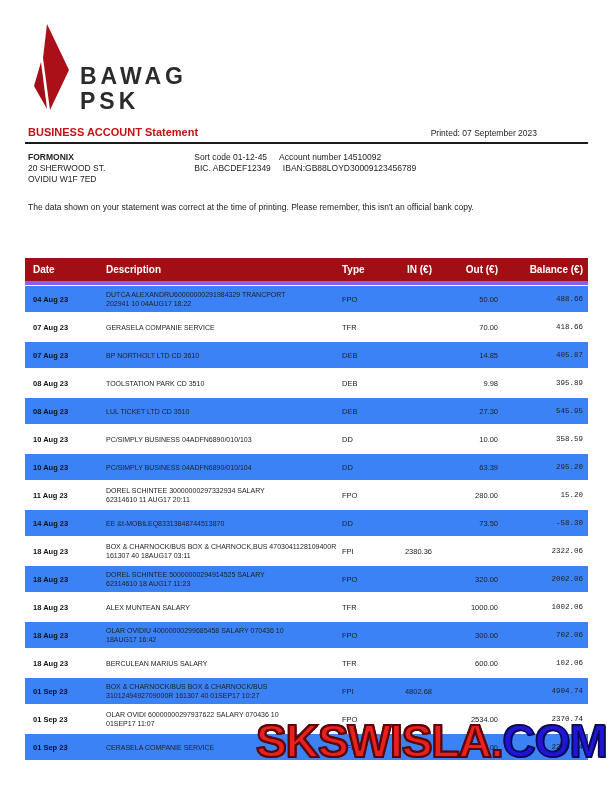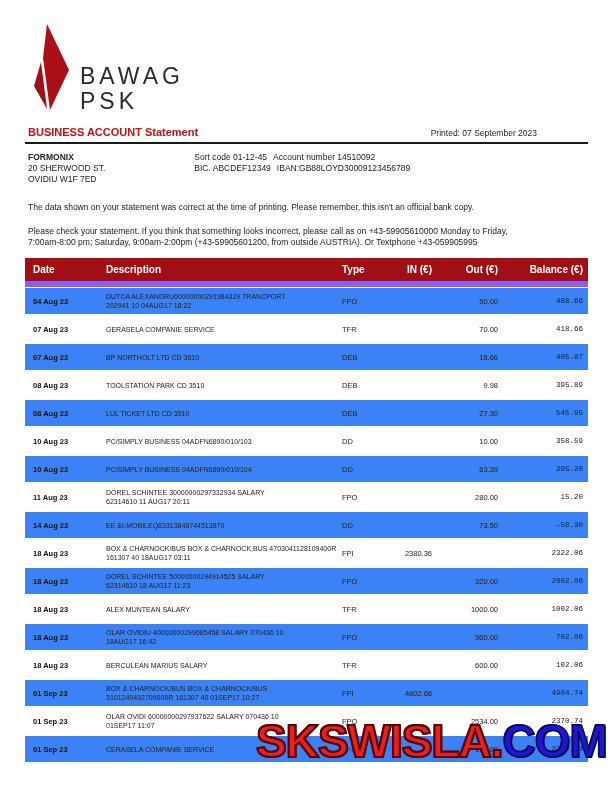--- a/index.html
+++ b/index.html
@@ -3,41 +3,41 @@
 <meta charset="utf-8">
 <style>
   html,body{margin:0;padding:0;background:#fff;}
   .page{
     position:relative;width:613px;height:802px;background:#ffffff;overflow:hidden;
     font-family:"Liberation Sans",sans-serif;color:#222;
   }
   
   .logo{position:absolute;left:32px;top:22px;display:flex;align-items:flex-end;}
   .logo svg{display:block;}
-  .logo-text{margin-left:8px;margin-bottom:0px;color:#2b2b2b;font-weight:normal;
+  .logo-text{margin-left:8px;margin-bottom:0px;color:#2b2b2b;font-weight:bold;
     font-size:23px;line-height:25px;letter-spacing:4px;}
   
   .title-row{position:absolute;left:28px;top:126px;width:560px;display:flex;
     justify-content:space-between;align-items:baseline;gap:37px;}
   .stmt-title{color:#c41114;font-weight:bold;font-size:11px;}
   .printed{font-size:8.5px;color:#222;margin-right:51px;}
   .rule{position:absolute;left:25px;top:142px;width:563px;height:2px;background:#1a1a1a;}
   
   .info{position:absolute;left:28px;top:152px;display:flex;font-size:8.5px;line-height:11px;}
   .addr .name{font-weight:bold;}
   .acct{margin-left:89px;}
-  .acct-line{display:flex;gap:6px;}
+  .acct-line{display:flex;gap:12px;}
   
   .notice1{position:absolute;left:28px;top:202px;width:545px;font-size:8.5px;line-height:11px;}
   .notice2{position:absolute;left:28px;top:226px;width:512px;font-size:8.5px;line-height:11px;}
   
   .stmt-table{position:absolute;left:25px;top:258px;width:563px;}
   .thead{display:grid;grid-template-columns:81px 236px 48px 42px 66px 90px;
     background:#a10e13;color:#fff;font-weight:bold;font-size:10px;height:23px;
-    align-items:center;border-bottom:6px solid #8b5cf6;margin-bottom:1px;}
+    align-items:center;border-bottom:4px solid #8b5cf6;margin-bottom:1px;}
   .thead .h-date{padding-left:8px;}
   .thead .h-in,.thead .h-out,.thead .h-bal{text-align:right;}
   .thead .h-bal{padding-right:5px;padding-left:8px;}
   .trow{display:grid;grid-template-columns:81px 236px 48px 42px 66px 90px;
     background:#ffffff;border-bottom:2px solid #ffffff;min-height:22px;
     align-items:center;font-size:7.5px;padding:2px 0;}
   .trow.alt{background:#3b82f6;}
   .trow .c{line-height:9px;}
   .c.date{padding-left:8px;font-weight:bold;color:#111;}
   .c.desc div{white-space:nowrap;font-size:7px;color:#222;}
@@ -87,21 +87,20 @@
         <span>Account number 14510092</span>
       </div>
       <div class="acct-line">
         <span>BIC. ABCDEF12349</span>
         <span>IBAN:GB88LOYD30009123456789</span>
       </div>
     </div>
   </div>
 
   <div class="notice1">The data shown on your statement was correct at the time of printing. Please remember, this isn't an official bank copy.</div>
-  <div class="notice2">Please check your statement. If you think that something looks incorrect, please call as on +43-59905610000 Monday to Friday, 7:00am-8:00 pm; Saturday, 9:00am-2:00pm (+43-59905601200, from outside AUSTRIA). Or Textphone  +43-059905995</div>
 
   <div class="stmt-table">
     <div class="thead">
       <div class="h-date">Date</div>
       <div class="h-desc">Description</div>
       <div class="h-type">Type</div>
       <div class="h-in">IN (€)</div>
       <div class="h-out">Out (€)</div>
       <div class="h-bal">Balance (€)</div>
     </div>
@@ -127,21 +126,21 @@
       <div class="c out">70.00</div>
       <div class="c bal">418.66</div>
     </div>
         <div class="trow alt">
       <div class="c date">07 Aug 23</div>
       <div class="c desc">
             <div>BP NORTHOLT LTD CD 3610</div>
           </div>
       <div class="c type">DEB</div>
       <div class="c in"></div>
-      <div class="c out">18.66</div>
+      <div class="c out">14.85</div>
       <div class="c bal">405.87</div>
     </div>
         <div class="trow">
       <div class="c date">08 Aug 23</div>
       <div class="c desc">
             <div>TOOLSTATION PARK CD 3510</div>
           </div>
       <div class="c type">DEB</div>
       <div class="c in"></div>
       <div class="c out">9.98</div>

